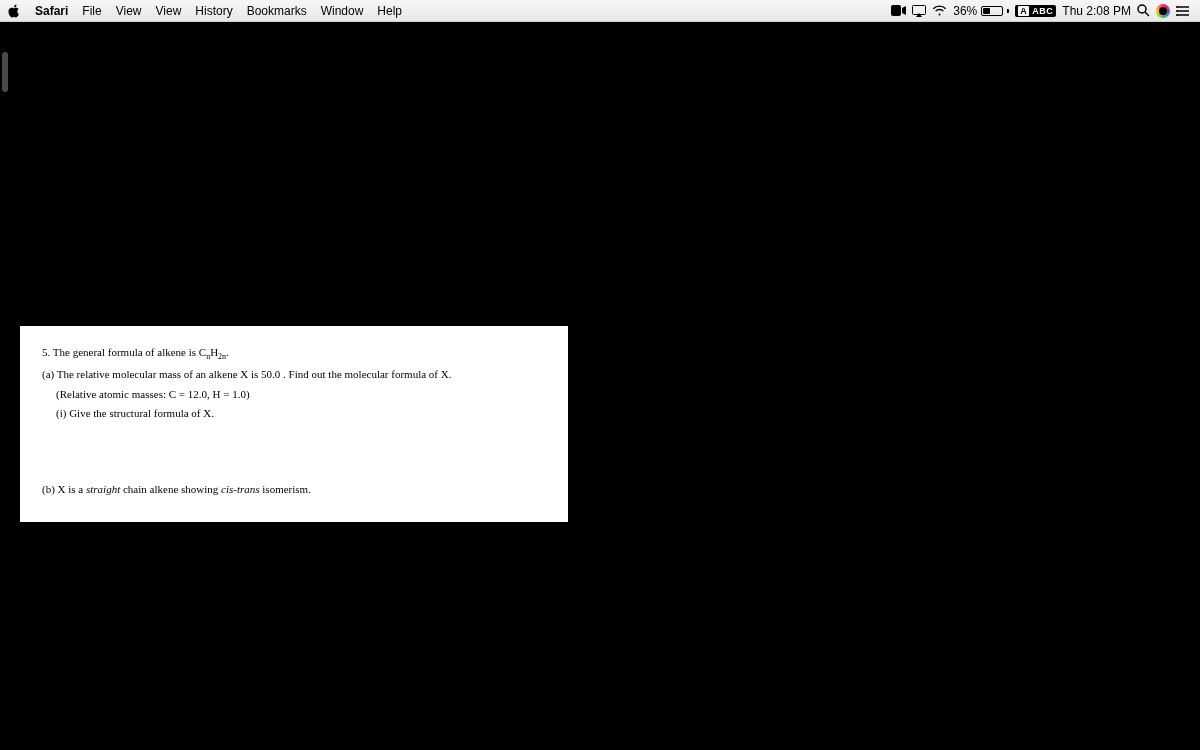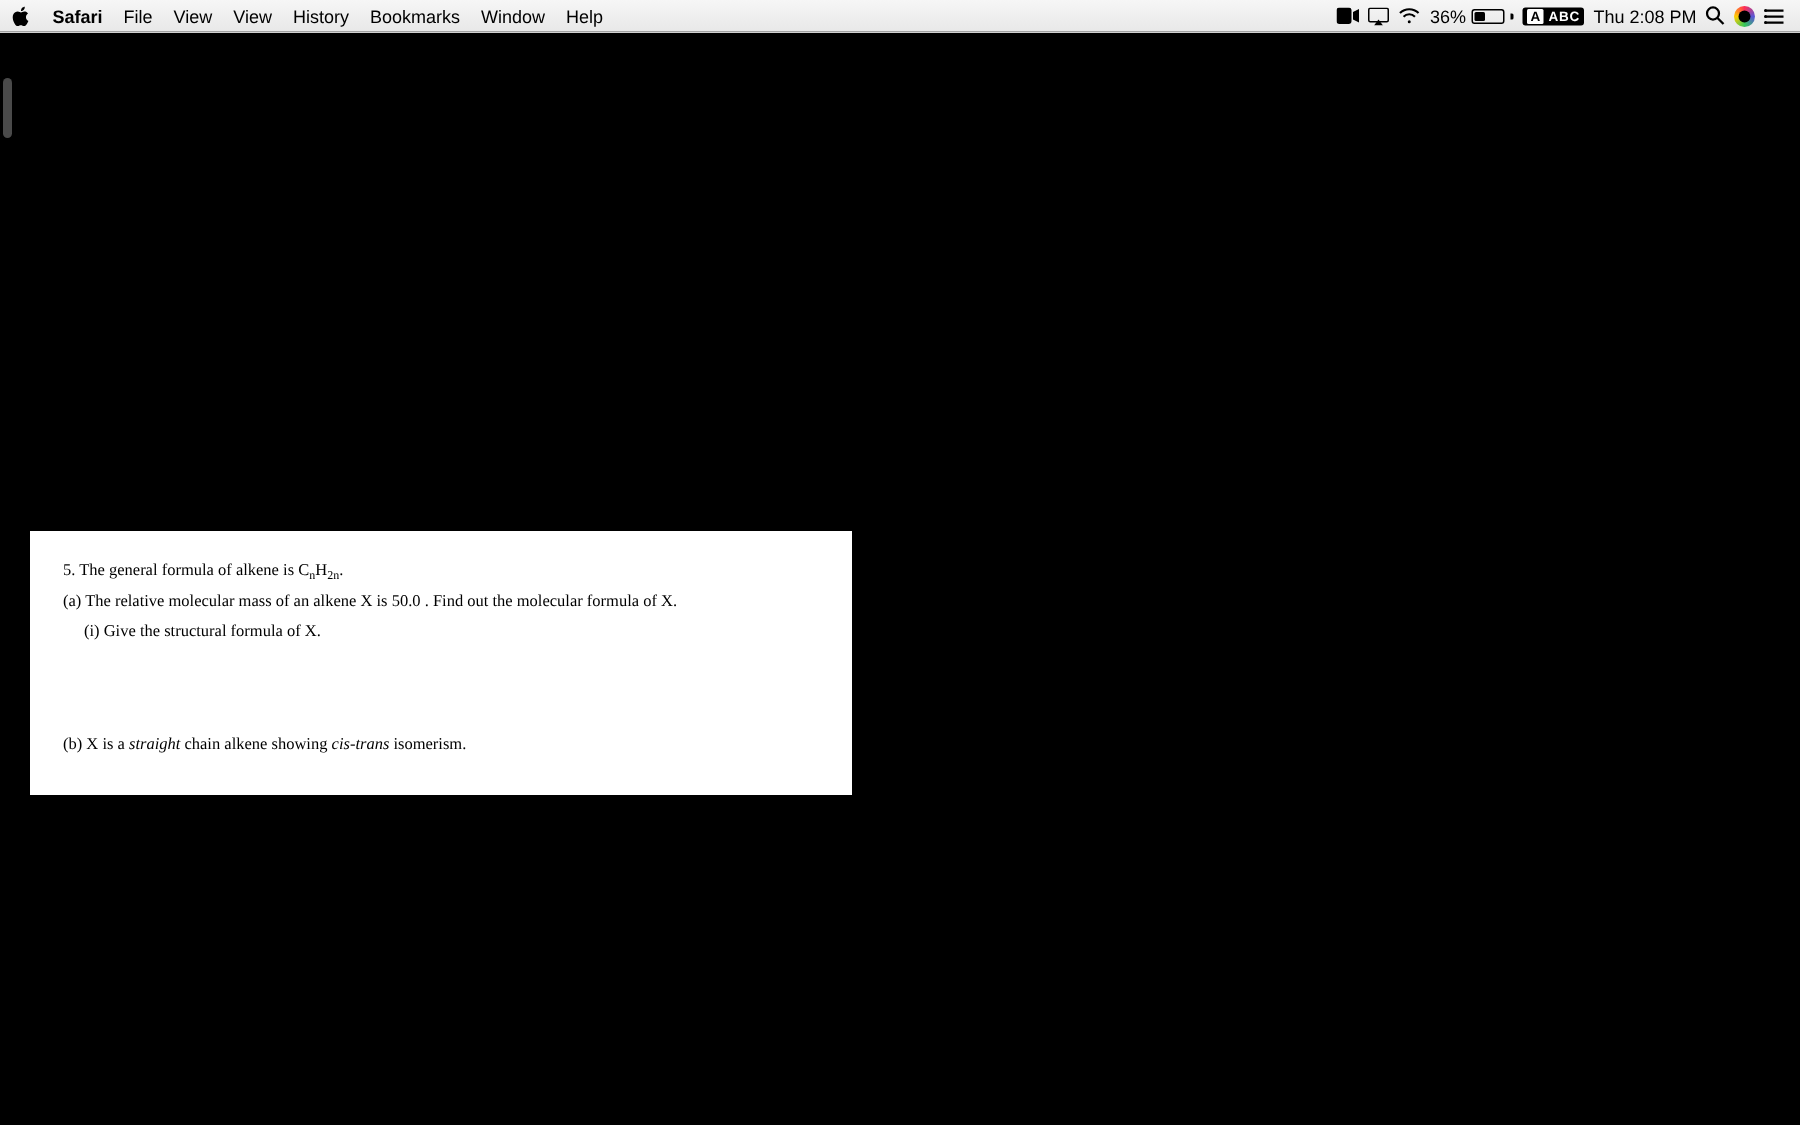--- a/index.html
+++ b/index.html
@@ -47,21 +47,21 @@
       top: 22px;
       left: 0;
       right: 0;
       bottom: 0;
       background: #000;
     }
 
     .doc-page {
       position: absolute;
       left: 20px;
-      top: 332px;
+      top: 304px;
       width: 548px;
       background: #fff;
       color: #000;
       padding: 18px 22px 22px 22px;
       font-family: "Times New Roman", Times, serif;
       font-size: 11px;
       line-height: 1.6;
     }
     .doc-page .q-line { margin-bottom: 2px; }
     .doc-page .sub-line1 { padding-left: 0px; }
@@ -146,20 +146,21 @@
 </div>
 
 <div class="content-area">
   <div class="vert-scroll-stub"></div>
 
   <div class="doc-page">
     <div class="q-line">
       <span>5. The general formula of alkene is C</span><sub>n</sub><span>H</span><sub>2n</sub><span>.</span>
     </div>
     <div class="q-line sub-line1">(a) The relative molecular mass of an alkene X is 50.0 . Find out the molecular formula of X.</div>
+    <div class="q-line sub-line2">(Relative atomic masses: C = 12.0, H = 1.0)</div>
 
     <div class="q-line sub-line2">(i) Give the structural formula of X.</div>
     <div class="q-line block-gap">
       <span>(b) X is a </span><span class="italic">straight</span><span> chain alkene showing </span><span class="italic">cis-trans</span><span> isomerism.</span>
     </div>
 
   </div>
 </div>
 
 </body></html>

